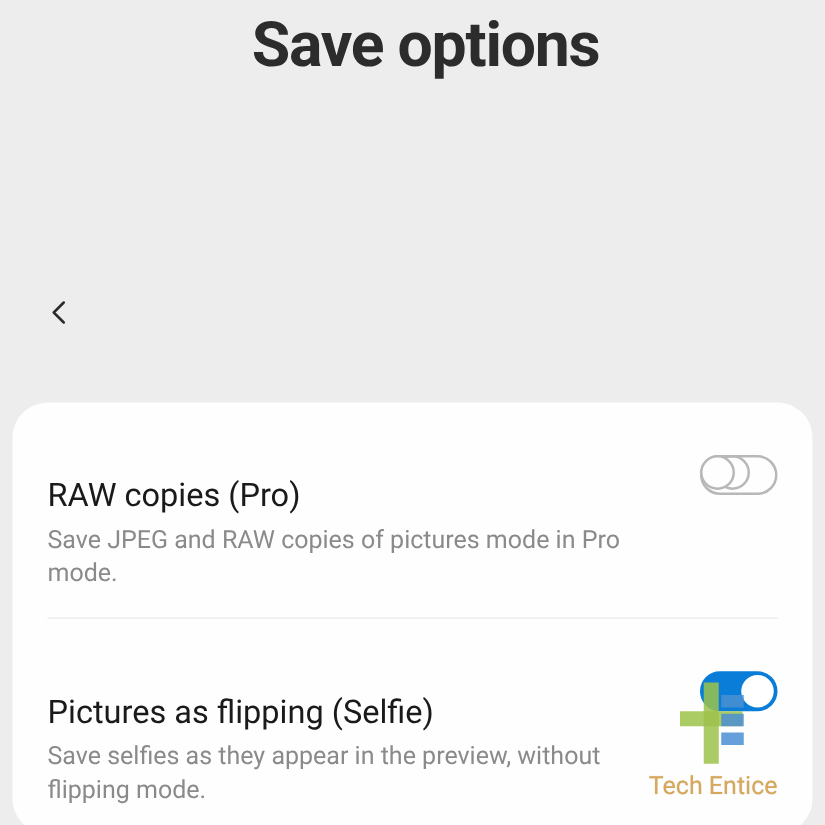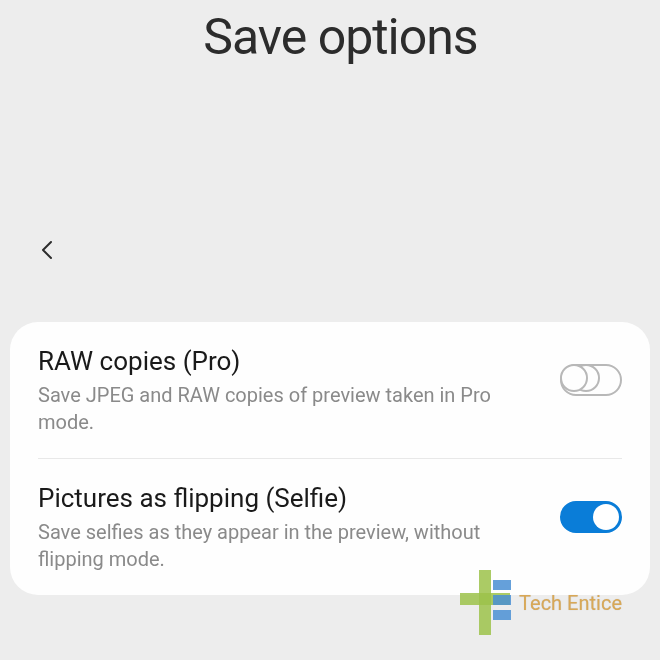--- a/index.html
+++ b/index.html
@@ -11,21 +11,21 @@
       width: 660px;
       height: 660px;
       background: #ededed;
       font-family: -apple-system, BlinkMacSystemFont, "Segoe UI", Roboto, Helvetica, Arial, sans-serif;
       position: relative;
       overflow: hidden;
     }
     .header-title {
       text-align: center;
       font-size: 50px;
-      font-weight: 400;
+      font-weight: 700;
       color: #2c2c2c;
       padding-top: 8px;
       letter-spacing: -1px;
       padding-left: 21px;
     }
     .back-arrow {
       position: absolute;
       top: 232px;
       left: 36px;
       font-size: 32px;
@@ -50,20 +50,21 @@
     }
     .row-text {
       flex: 1;
       padding-right: 30px;
     }
     .row-title {
       font-size: 26px;
       color: #1a1a1a;
       font-weight: 400;
       margin-bottom: 6px;
+      margin-top: 36px;
     }
     .row-subtitle {
       font-size: 20px;
       color: #8a8a8a;
       line-height: 1.35;
       font-weight: 400;
     }
     .divider {
       height: 1px;
       background: #e8e8e8;
@@ -118,20 +119,21 @@
       position: absolute;
       top: 1px;
       right: 1px;
     }
     .watermark {
       position: absolute;
       bottom: 20px;
       right: 38px;
       display: flex;
       align-items: center;
+      flex-direction: column;
     }
     .watermark-logo {
       width: 60px;
       height: 75px;
       position: relative;
       margin-right: 4px;
     }
     .watermark-text {
       font-size: 20px;
       color: #d9a856;
@@ -148,21 +150,21 @@
   <svg width="24" height="24" viewBox="0 0 24 24" fill="none" stroke="#2c2c2c" stroke-width="2" stroke-linecap="round" stroke-linejoin="round">
     <polyline points="15 4 7 12 15 20"></polyline>
   </svg>
 </div>
 
 <div class="settings-card">
 
   <div class="settings-row">
     <div class="row-text">
       <div class="row-title">RAW copies (Pro)</div>
-      <div class="row-subtitle">Save JPEG and RAW copies of preview taken in Pro mode.</div>
+      <div class="row-subtitle">Save JPEG and RAW copies of pictures mode in Pro mode.</div>
     </div>
     <div class="toggle-container">
       <div class="toggle toggle-off">
         <div class="toggle-knob-shadow"></div>
         <div class="toggle-knob"></div>
       </div>
     </div>
   </div>
 
   <div class="divider"></div>

